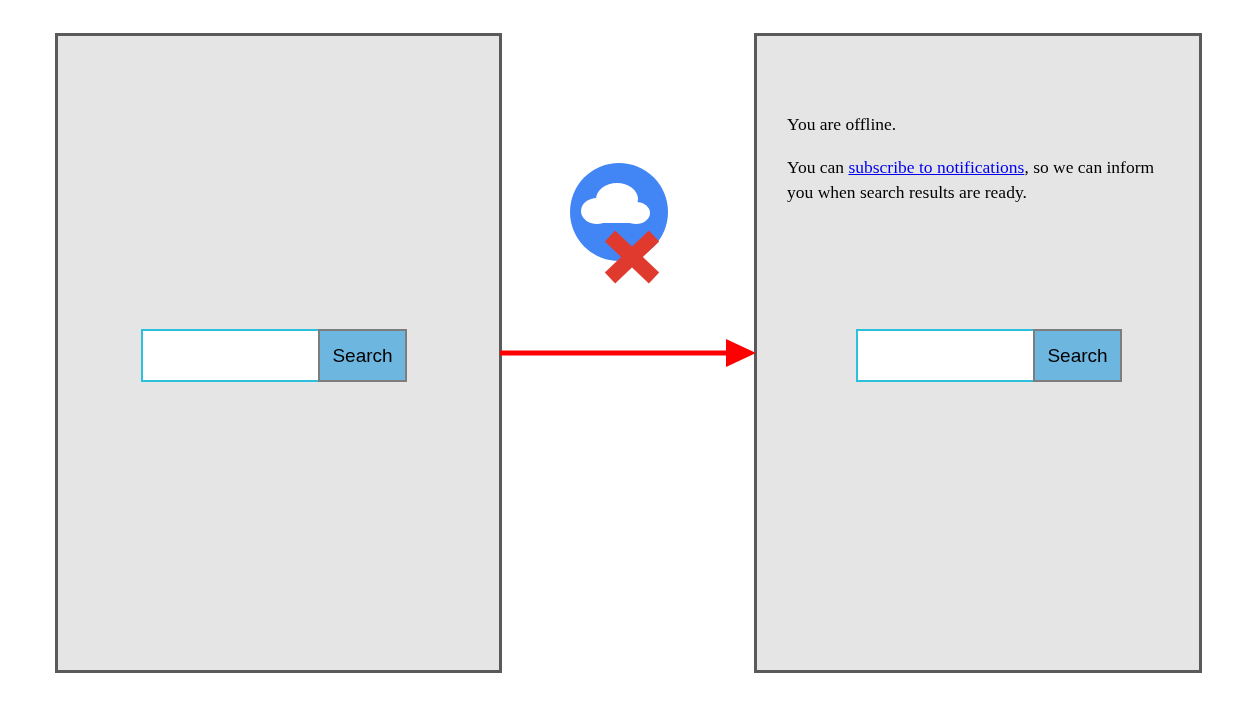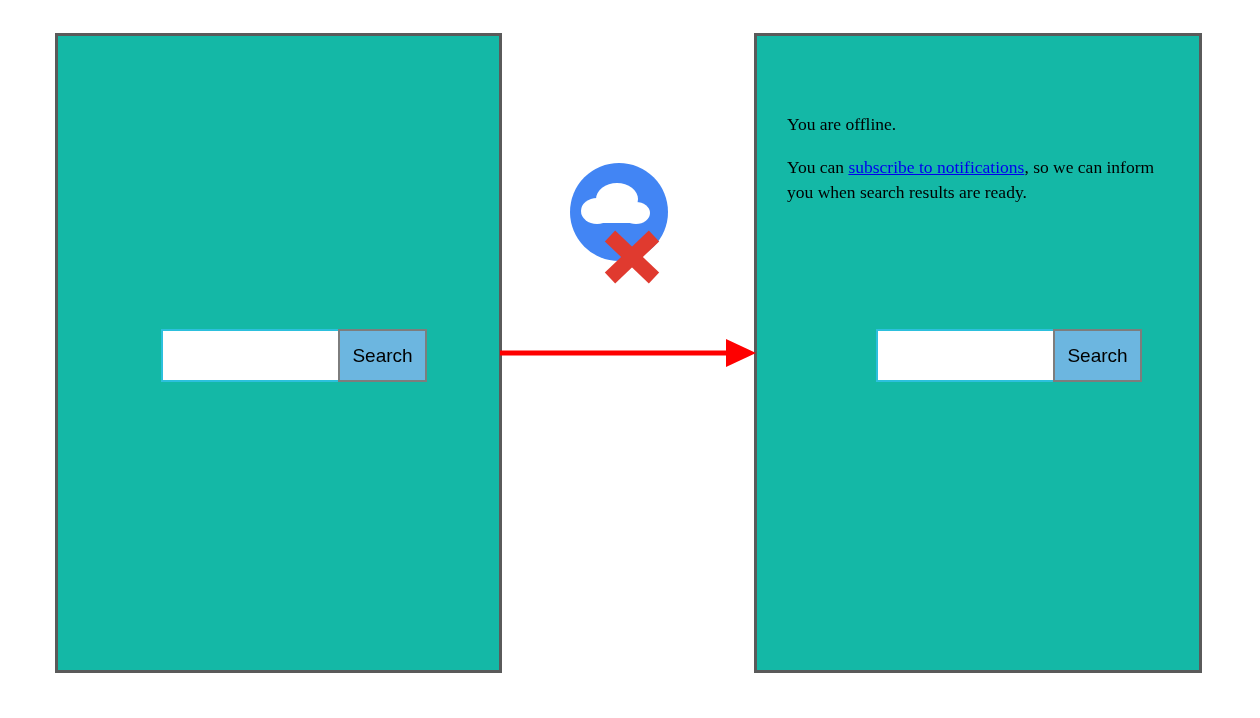--- a/index.html
+++ b/index.html
@@ -19,21 +19,21 @@
     position: absolute;
     left: 0; top: 0;
     width: 1260px;
     height: 718px;
   }
 
   
   .panel {
     position: absolute;
     box-sizing: border-box;
-    background: #14b8a6;
+    background: #e5e5e5;
     border: 3px solid #5a5a5a;
   }
   .panel-before {
     left: 55px;
     top: 33px;
     width: 447px;
     height: 640px;
   }
   .panel-after {
     left: 754px;
@@ -63,21 +63,20 @@
     color: #0000ee;
     cursor: pointer;
   }
 
   
   .search-widget {
     position: absolute;
     display: flex;
     align-items: stretch;
     height: 53px;
-    margin-left: 20px;
   }
   .search-widget.left-widget {
     left: 83px;
     top: 293px;
     width: 266px;
   }
   .search-widget.right-widget {
     left: 99px;
     top: 293px;
     width: 266px;

